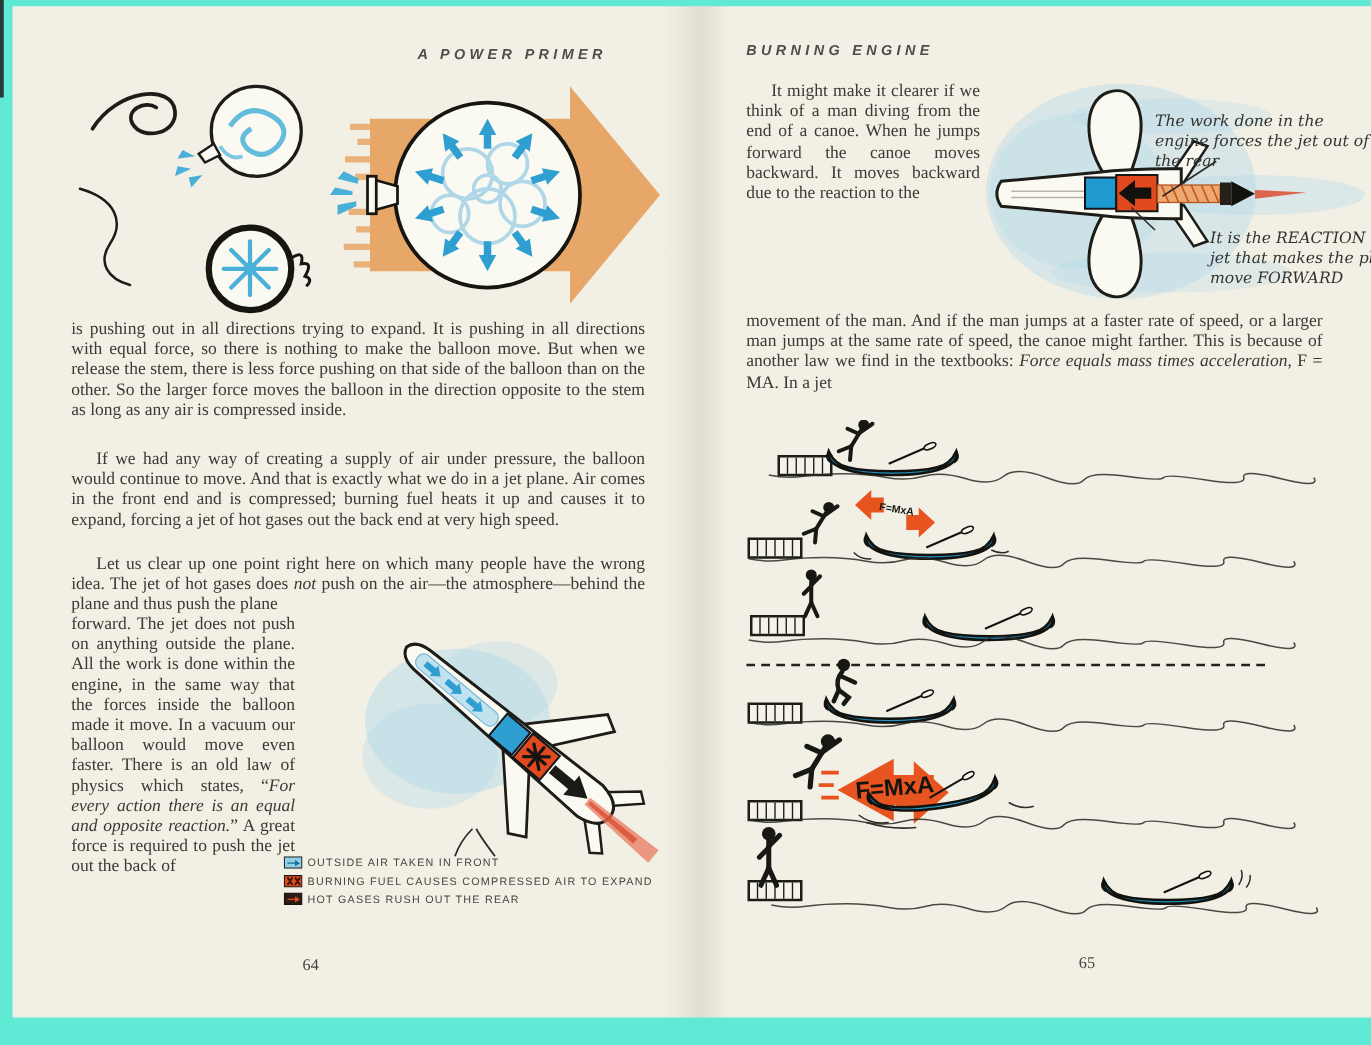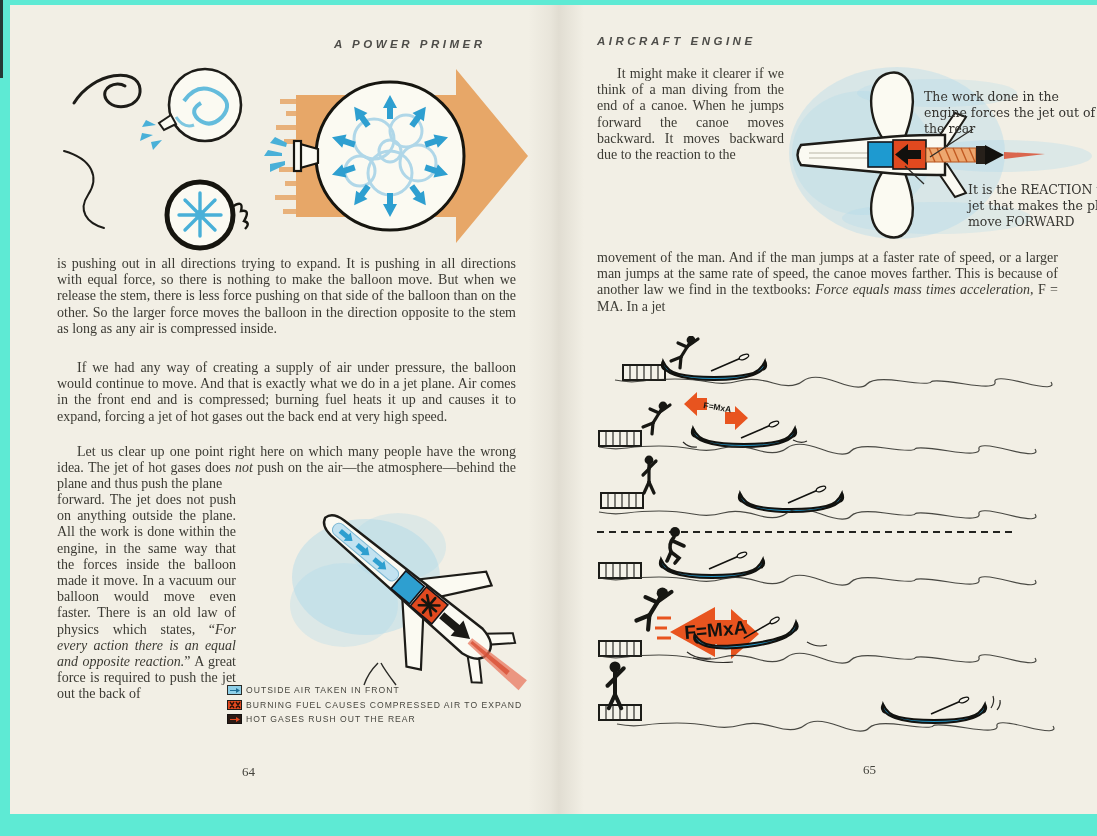--- a/index.html
+++ b/index.html
@@ -11,21 +11,21 @@
   .edge-sliver{position:absolute;left:0;top:0;width:3px;height:78px;background:#1b1b19;opacity:.85;}
   .running-head{position:absolute;font-family:"Liberation Sans",sans-serif;font-style:italic;font-weight:700;
                 font-size:11.5px;letter-spacing:3.5px;color:#4e4d49;white-space:nowrap;}
   .bodytext{position:absolute;font-size:14px;line-height:16.2px;text-align:justify;color:#3b3a33;}
   .indent{text-indent:20px;}
   .pagenum{position:absolute;font-size:13px;color:#45443d;}
   .legend{position:absolute;left:227px;top:683px;width:300px;font-family:"Liberation Sans",sans-serif;}
   .legend-row{display:flex;align-items:center;height:14px;margin-bottom:0.5px;}
   .legend-row svg{flex:0 0 auto;margin-right:4px;}
   .legend-label{font-size:8.6px;letter-spacing:1px;color:#47463f;white-space:nowrap;}
-  .annotation{position:absolute;font-size:12.5px;line-height:1.26;color:#353430;
+  .annotation{position:absolute;font-style:italic;font-size:12.5px;line-height:1.26;color:#353430;
               font-family:"DejaVu Serif", serif;}
   .illus{position:absolute;}
   svg{display:block;}
 </style>
 </head>
 <body>
 
 <div id="stage">
   <div class="paper"></div>
   <div class="gutter"></div>
@@ -190,27 +190,27 @@
       <svg width="15" height="10" viewBox="0 0 15 10">
         <rect x="0.5" y="0.5" width="14" height="9" fill="#2b1a14" stroke="#151210"></rect>
         <path d="M3,5 h6 v-2 l4,2.5 -4,2.5 v-2 h-6 z" fill="#e1491f"></path>
       </svg>
       <span class="legend-label">HOT GASES RUSH OUT THE REAR</span>
     </div>
   </div>
 
   <div class="pagenum" style="left:242px;top:764px;text-align:right;">64</div>
 
-  <div class="running-head" style="left:597px;top:35px;">AIRCRAFT ENGINE</div>
+  <div class="running-head" style="left:597px;top:35px;">BURNING ENGINE</div>
 
   <div class="bodytext" style="left:597px;top:66px;width:187px;">
     <div class="indent">It might make it clearer if we think of a man diving from the end of a canoe. When he jumps forward the canoe moves backward. It moves backward due to the reaction to the</div>
   </div>
 
-  <div class="bodytext" style="left:597px;top:250px;width:461px;"><span>movement of the man. And if the man jumps at a faster rate of speed, or a larger man jumps at the same rate of speed, the canoe moves farther. This is because of another law we find in the textbooks: </span><i>Force equals mass times acceleration</i><span>, F = MA. In a jet</span></div>
+  <div class="bodytext" style="left:597px;top:250px;width:461px;"><span>movement of the man. And if the man jumps at a faster rate of speed, or a larger man jumps at the same rate of speed, the canoe might farther. This is because of another law we find in the textbooks: </span><i>Force equals mass times acceleration</i><span>, F = MA. In a jet</span></div>
 
   <svg class="illus" style="left:787px;top:53px;" width="310" height="195" viewBox="0 0 310 195">
     <ellipse cx="110" cy="100" rx="108" ry="86" fill="#a9d6ea" opacity="0.35"></ellipse>
     <ellipse cx="75" cy="100" rx="70" ry="62" fill="#a9d6ea" opacity="0.28"></ellipse>
     <ellipse cx="215" cy="103" rx="90" ry="16" fill="#a9d6ea" opacity="0.30"></ellipse>
     <ellipse cx="150" cy="165" rx="95" ry="16" fill="#a9d6ea" opacity="0.25"></ellipse>
     <ellipse cx="150" cy="40" rx="80" ry="14" fill="#a9d6ea" opacity="0.25"></ellipse>
     <g>
 
       <path d="M100,92 C78,62 80,28 99,21 C118,14 129,33 125,58 C123,73 118,84 114,94 Z" fill="#fbfaf2" stroke="#1d1c18" stroke-width="2.4"></path>

